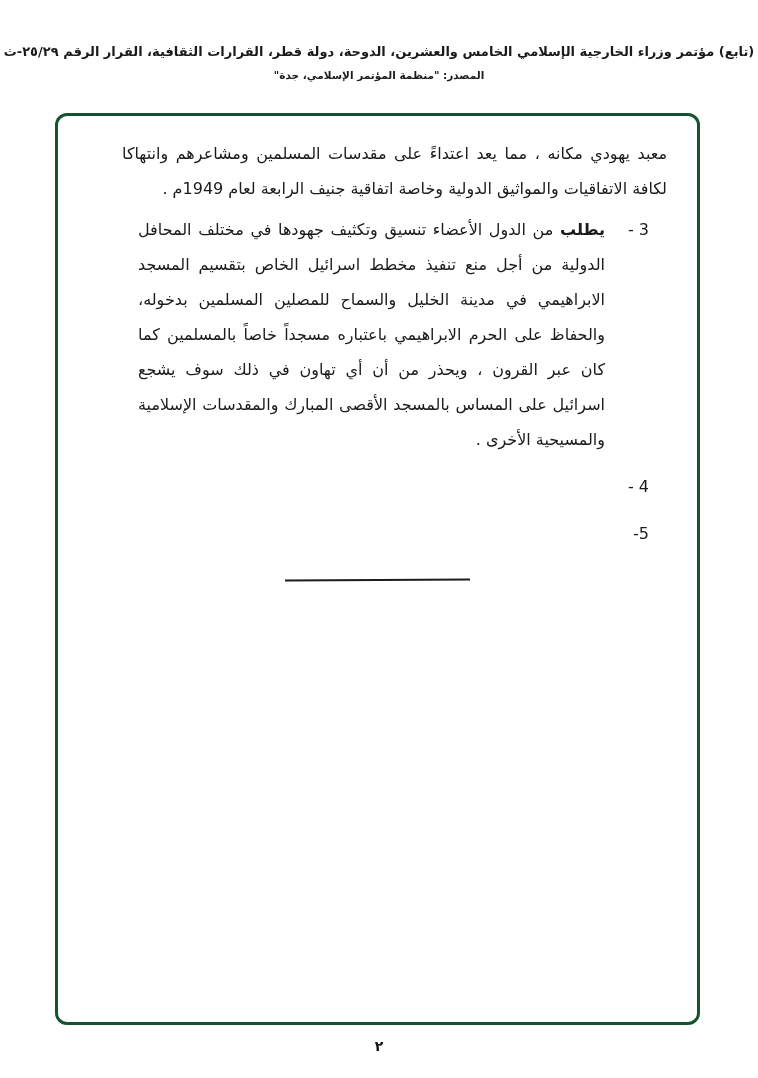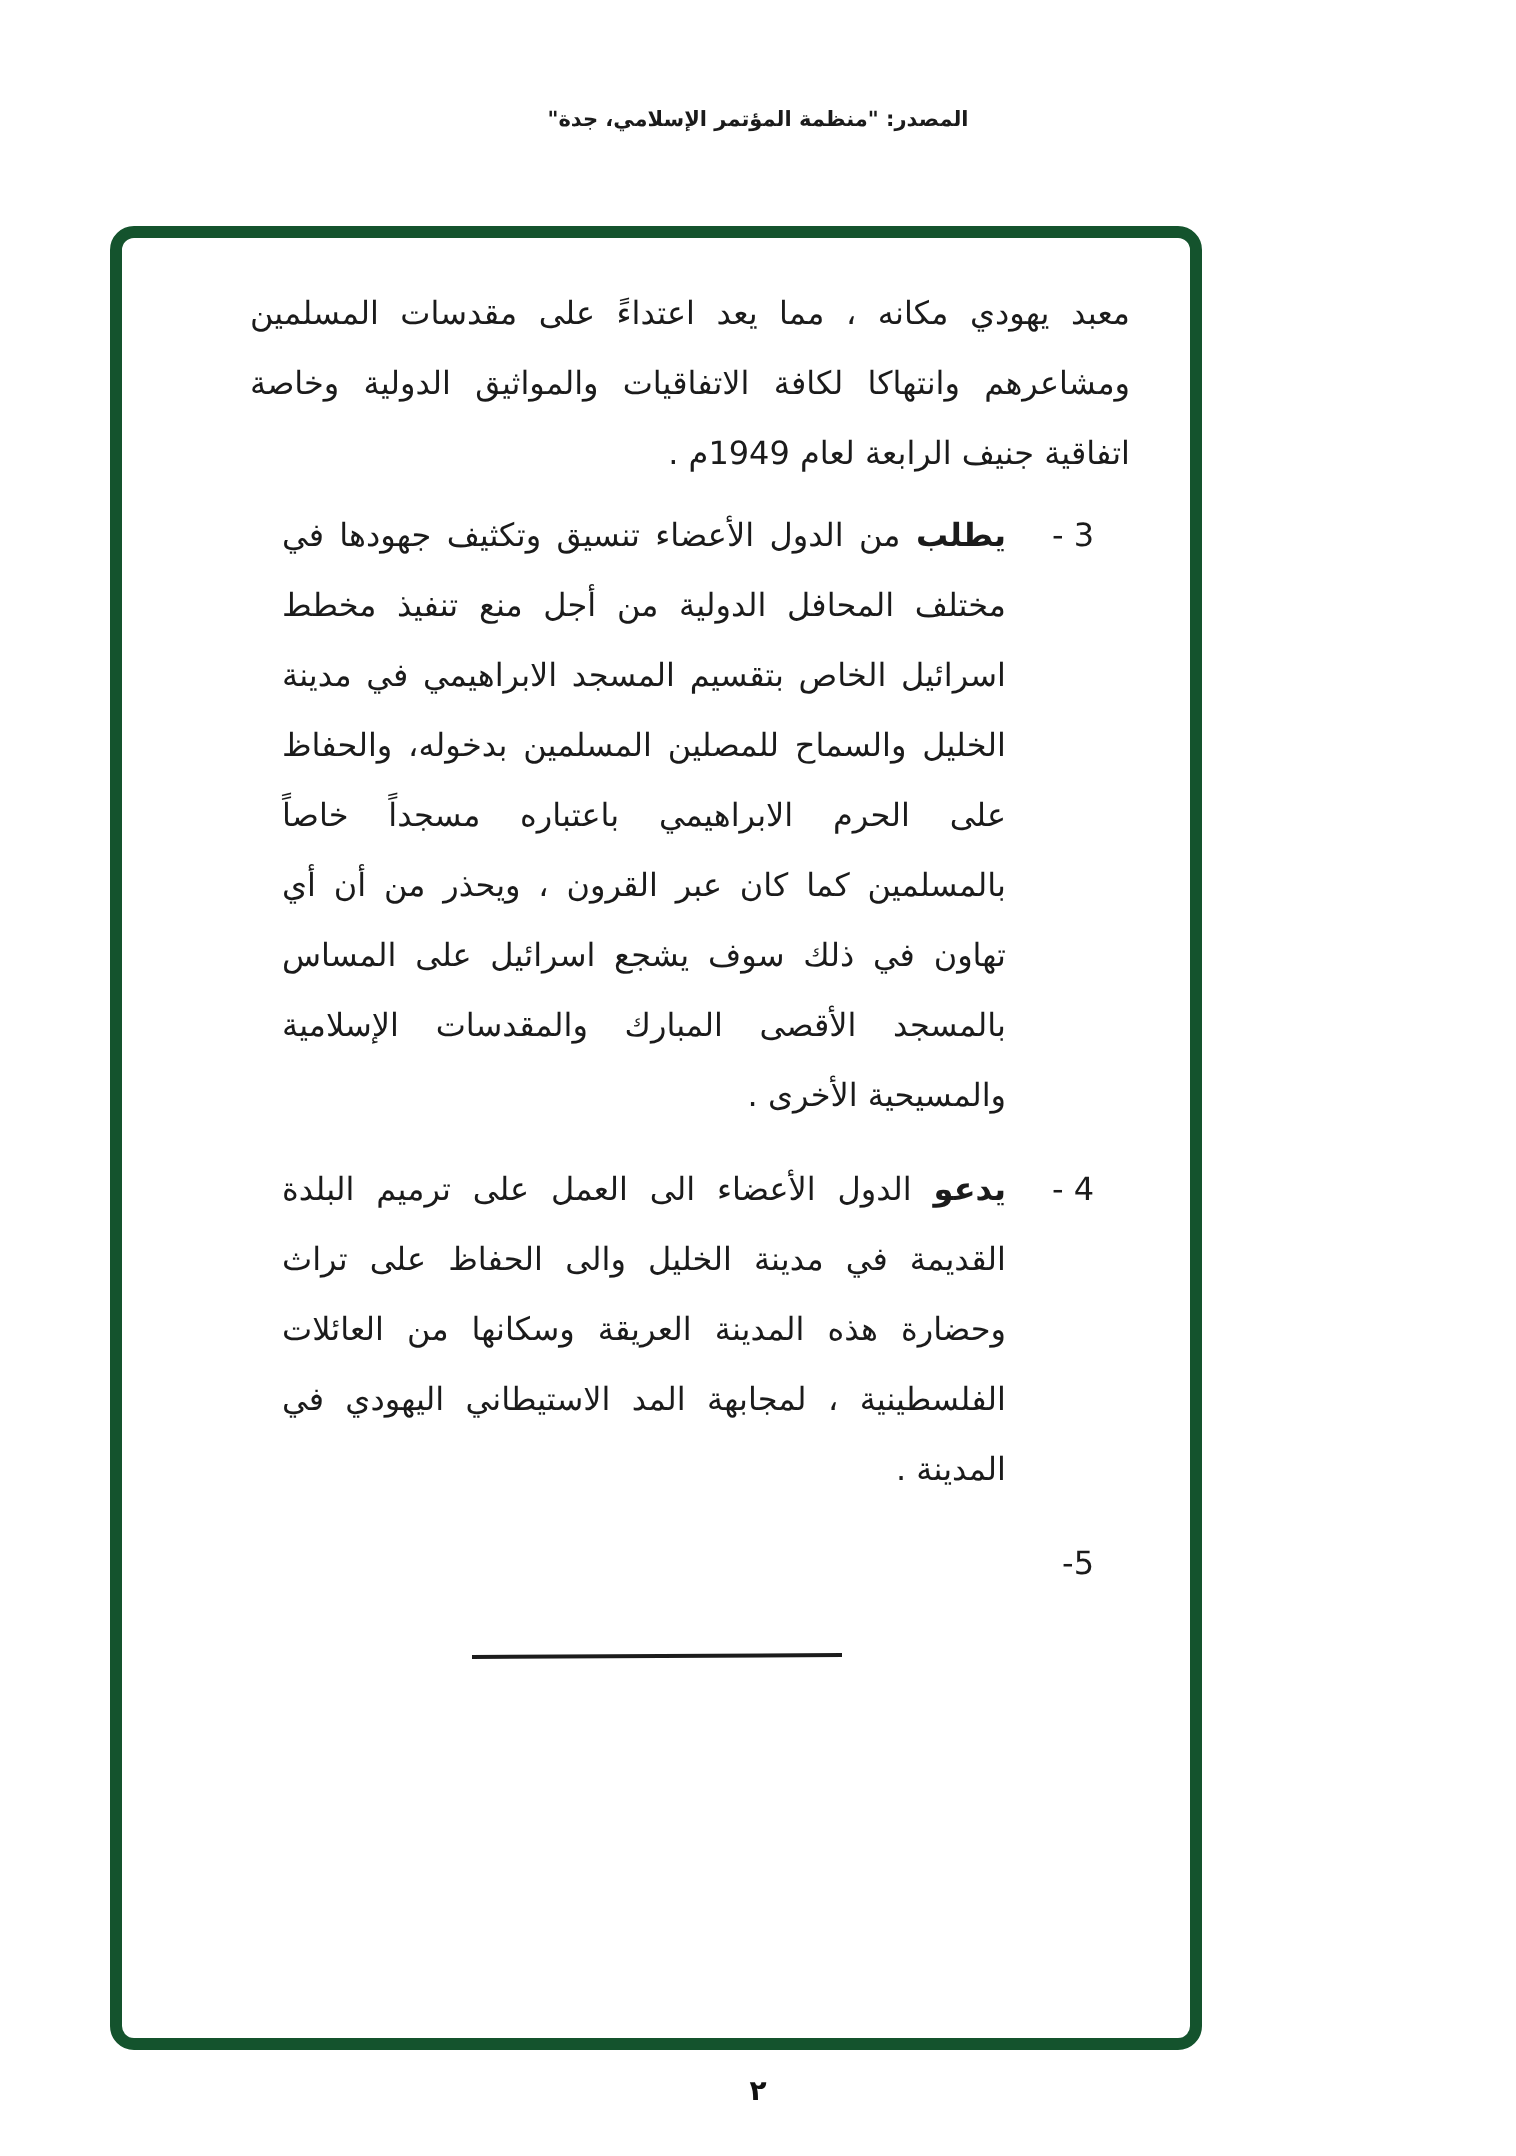--- a/index.html
+++ b/index.html
@@ -17,23 +17,23 @@
   }
   .header-line1{
     font-size:13px;font-weight:bold;white-space:nowrap;
     letter-spacing:-0.2px;
   }
   .header-line2{
     margin-top:10px;font-size:10.5px;font-weight:bold;
   }
   .green-box{
     position:absolute;left:55px;top:113px;
-    width:546px;height:912px;
+    width:645px;height:912px;
     box-sizing:border-box;
-    border:6px solid #14532d;
+    border:3px solid #14532d;
     border-radius:12px;
     padding:20px 28px;
     direction:rtl;
     background:#ffffff;
   }
   .body-text{
     font-size:16px;line-height:35px;
     text-align:justify;
   }
   .intro{
@@ -63,41 +63,38 @@
   .page-number{
     position:absolute;top:1038px;left:0;width:758px;
     text-align:center;font-size:14px;font-weight:bold;
     color:#111;
   }
 </style>
 </head>
 <body>
 
 <div class="header">
+  <div class="header-line1">(تابع) مؤتمر وزراء الخارجية الإسلامي الخامس والعشرين، الدوحة، دولة قطر، القرارات الثقافية، القرار الرقم ٢٥/٢٩-ث</div>
   <div class="header-line2">المصدر:  "منظمة المؤتمر الإسلامي، جدة"</div>
 </div>
 
 <div class="green-box">
 
   <p class="body-text intro">معبد يهودي مكانه ، مما يعد اعتداءً على مقدسات المسلمين ومشاعرهم وانتهاكا لكافة الاتفاقيات والمواثيق الدولية وخاصة اتفاقية جنيف الرابعة لعام 1949م .</p>
 
   <div class="item">
     <div class="item-marker" dir="rtl">3 -</div>
     <div class="body-text item-text">
       <span class="item-lead">يطلب</span>
       <span>من الدول الأعضاء تنسيق وتكثيف جهودها في مختلف المحافل الدولية من أجل منع تنفيذ مخطط اسرائيل الخاص بتقسيم المسجد الابراهيمي في مدينة الخليل والسماح للمصلين المسلمين بدخوله، والحفاظ على الحرم الابراهيمي باعتباره مسجداً خاصاً بالمسلمين كما كان عبر القرون ، ويحذر من أن أي تهاون في ذلك سوف يشجع اسرائيل على المساس بالمسجد الأقصى المبارك والمقدسات الإسلامية والمسيحية الأخرى .</span>
     </div>
   </div>
 
   <div class="item">
     <div class="item-marker" dir="rtl">4 -</div>
-    <div class="body-text item-text">
-      <span class="item-lead">يدعو</span>
-      <span>الدول الأعضاء الى العمل على ترميم البلدة القديمة في مدينة الخليل والى الحفاظ على تراث وحضارة هذه المدينة العريقة وسكانها من العائلات الفلسطينية ، لمجابهة المد الاستيطاني اليهودي في المدينة .</span>
-    </div>
   </div>
 
   <div class="item">
     <div class="item-marker" dir="rtl">5-</div>
   </div>
 
   <div class="divider"></div>
 
 </div>
 

